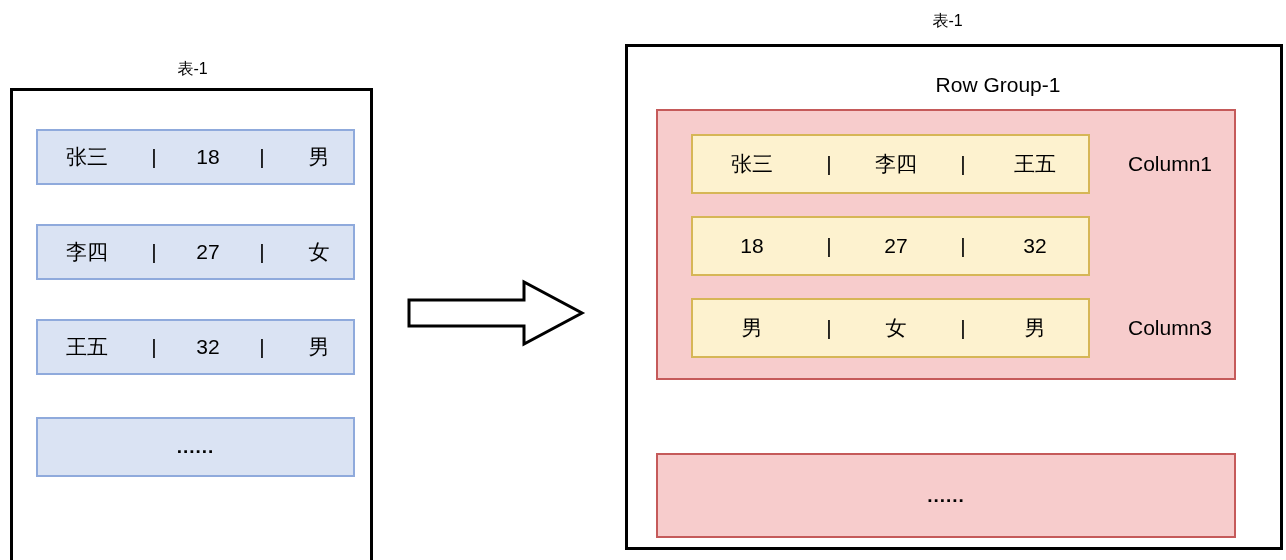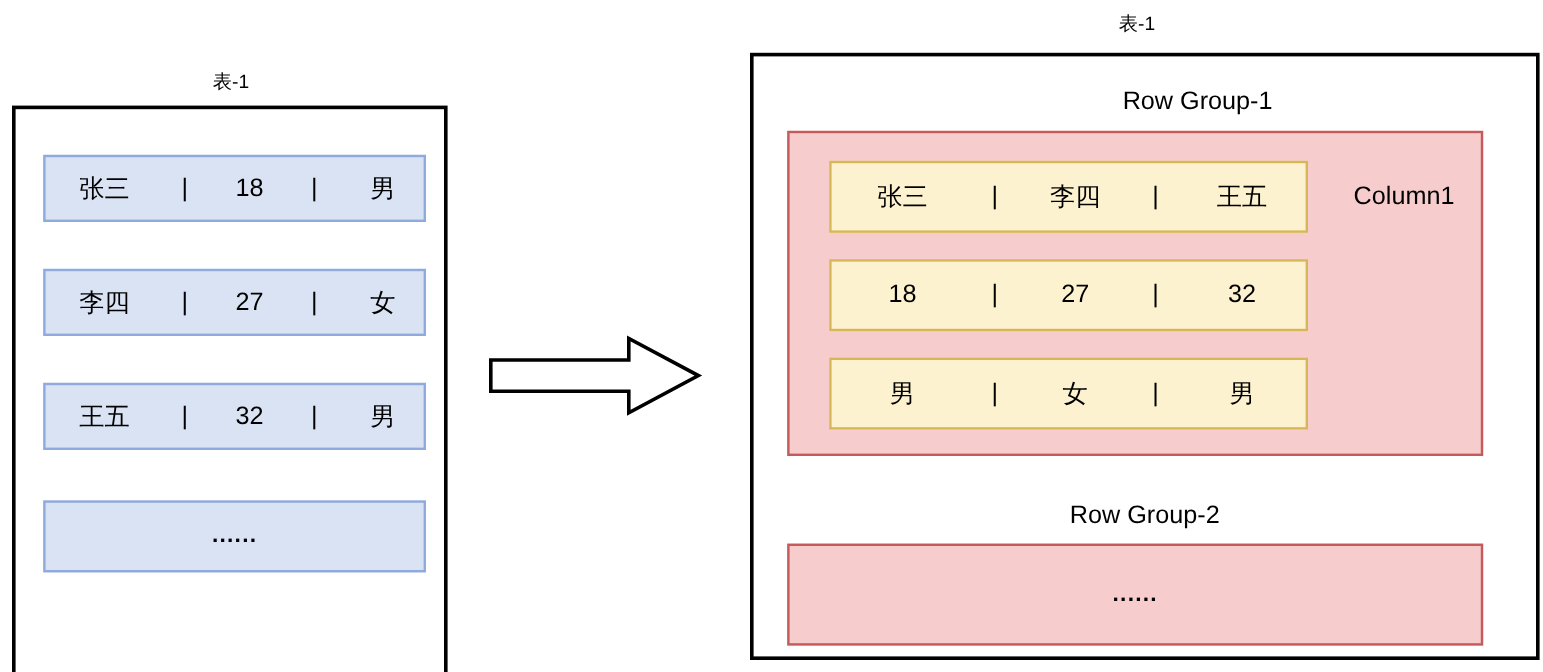--- a/index.html
+++ b/index.html
@@ -246,23 +246,23 @@
         <span class="cell y3">32</span>
       </div>
 
       <div class="yellow-row" style="top:187px;">
         <span class="cell y1">男</span>
         <span class="cell ysep">|</span>
         <span class="cell y2">女</span>
         <span class="cell ysep">|</span>
         <span class="cell y3">男</span>
       </div>
-
-    </div>
-
-    <div class="group-label" style="top:371px;">Row Group-2</div>
+      <div class="col-label" style="top:187px;">Column3</div>
+
+    </div>
+
 
     <div class="pink-box" id="row-group-2-box">
       <span class="dots">......</span>
     </div>
 
   </div>
 </div>
 
 </body></html>

